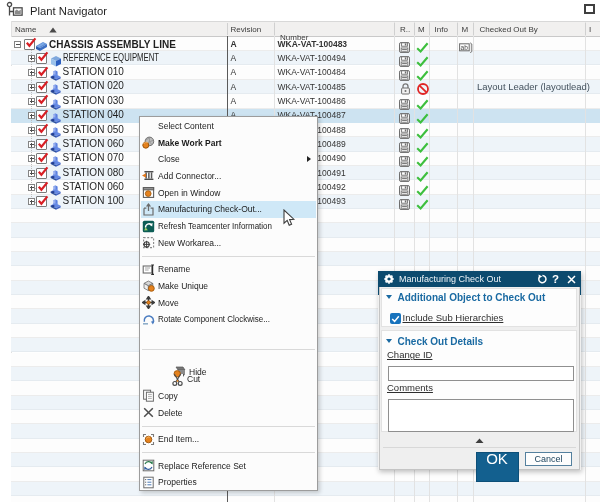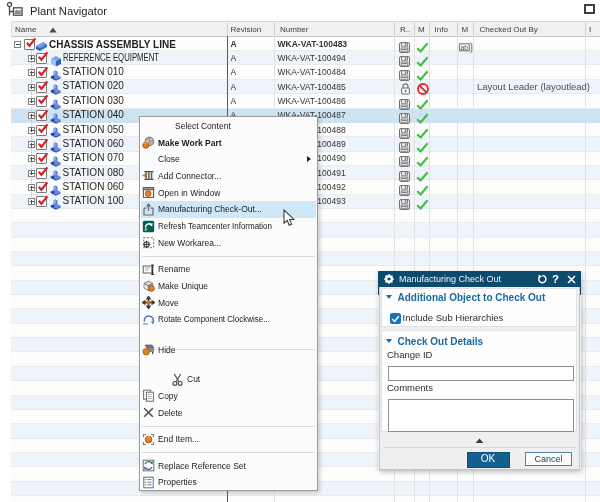--- a/index.html
+++ b/index.html
@@ -39,24 +39,24 @@
 #dlg { position:absolute; left:377.5px; top:271px; width:203px; height:199px;
   box-shadow:1px 2px 5px rgba(0,0,0,0.25); background:#f0f0f0; }
 #dlgtitle { position:absolute; left:0; top:0; right:0; height:24px; background:#0c4a6e; color:#eef3f7; }
 #dlgtitle .t { position:absolute; left:21.5px; top:2.5px; font-size:9px; }
 #dlgbody { position:absolute; left:1px; right:1px; top:16px; bottom:0;
   background:#efefef; border:1px solid #c4c4c4; border-top:none; }
 .grp { position:absolute; left:1.5px; right:1.5px; background:#fdfdfd; border:1px solid #e2e2e2; }
 .sect { position:absolute; left:3.5px; font-size:10px; font-weight:bold; color:#1a6aa2; }
 .sect::before { content:""; display:inline-block; width:0; height:0; border-top:4px solid #1a6aa2;
   border-left:3.5px solid transparent; border-right:3.5px solid transparent; margin-right:6px; vertical-align:2px; }
-.lab { position:absolute; left:5px; font-size:9.5px; color:#2e2e2e; }
+.lab { position:absolute; left:5px; font-size:9.5px; color:#2e2e2e;text-decoration:underline; }
 .inp { position:absolute; left:6px; right:2px; background:#fff; border:1px solid #8f8f8f; }
-#okbtn { position:absolute; left:87px; top:165px; width:43px; height:16px; background:#13608f;
-  border:1px solid #0d4f78; color:#fff; font-size:10px; text-align:center; line-height:12.5px; }
+#okbtn { position:absolute; left:96px; top:165px; width:43px; height:30px; background:#13608f;
+  border:1px solid #0d4f78; color:#fff; font-size:15px; text-align:center; line-height:12.5px; }
 #cancelbtn { position:absolute; left:145.5px; top:165px; width:47px; height:14px; background:#fdfdfd;
   border:1px solid #54809e; color:#173f5a; font-size:9px; text-align:center; line-height:12.5px; }
 </style></head>
 <body>
 <div id="stage">
 
 <svg width="22" height="19" viewBox="0 0 22 19" style="position:absolute;left:4px;top:1px;">
       <g fill="none" stroke="#4a4a4a" stroke-width="1.3">
         <circle cx="5.5" cy="3.6" r="2.1"></circle>
         <path d="M5.5 5.7 V14.5 M5.5 10.5 h4"></path>
@@ -111,21 +111,21 @@
     <div class="abs" style="left:413.90px;top:22px;width:1px;bottom:0;background:#e2e2e2;"></div>
     <div class="abs" style="left:428.60px;top:22px;width:1px;bottom:0;background:#e2e2e2;"></div>
     <div class="abs" style="left:457.00px;top:22px;width:1px;bottom:0;background:#e2e2e2;"></div>
     <div class="abs" style="left:472.60px;top:22px;width:1px;bottom:0;background:#e2e2e2;"></div>
     <div class="abs" style="left:585.00px;top:22px;width:1px;bottom:0;background:#e2e2e2;"></div>
 <div class="hlab" style="left:15px;">Name</div>
 <svg class="abs" style="left:48.5px;top:27px;" width="8" height="6">
       <polygon points="4,0.5 7.7,5.5 0.3,5.5" fill="#4a4a4a"></polygon>
     </svg>
 <div class="hlab" style="left:230.5px;">Revision</div>
-<div class="hlab" style="left:280px;">Number</div>
+<div class="hlab" style="left:280px;margin-top:8px;">Number</div>
 <div class="hlab" style="left:400px;">R..</div>
 <div class="hlab" style="left:418px;">M</div>
 <div class="hlab" style="left:434.5px;">Info</div>
 <div class="hlab" style="left:461.5px;">M</div>
 <div class="hlab" style="left:479.5px;">Checked Out By</div>
 <div class="hlab" style="left:589px;">I</div>
 <div class="hline" style="left:226.50px;"></div>
     <div class="hline" style="left:273.50px;"></div>
     <div class="hline" style="left:393.75px;"></div>
     <div class="hline" style="left:413.90px;"></div>
@@ -548,21 +548,21 @@
 <rect x="2.2" y="6" width="6.6" height="4.4" fill="#fff" stroke="#6e6e6e" stroke-width="0.9"></rect>
 <rect x="3.1" y="7.1" width="4.8" height="0.9" fill="#6e6e6e"></rect>
 <rect x="3.1" y="8.8" width="4.8" height="0.9" fill="#6e6e6e"></rect>
 </g>
       </svg></div>
     <div class="abs" style="left:416px;top:196.4px;"><svg width="13" height="11" viewBox="0 0 13 11" style="">
         <path d="M1.2 6.2 L4.6 9.4 L11.6 1.2" fill="none" stroke="#3dbf3d" stroke-width="2.1"></path>
       </svg></div>
 
 <div id="menu">
-<div class="mitem" style="top:1.0px;height:16.7px;margin-left:17px;">
+<div class="mitem" style="top:1.0px;height:16.7px;">
         <span class="mic"></span>
         <span class="mlabel" style="">Select Content</span>
       </div>
       <div class="mitem" style="top:17.7px;height:16.7px;font-weight:bold;">
         <span class="mic">
           <svg width="13" height="13" viewBox="0 0 13 13" style="">
             <circle cx="7.4" cy="5.4" r="4.3" fill="#bdbdbd" stroke="#6f6f6f"></circle>
 <path d="M4 4 l3.4-2.4 M7.4 1.1 v4.3 M11.6 4.3 l-4.2 1.4 M7.4 5.7 l3 3.4 M7.4 5.7 l-3.8 2.6" stroke="#8c8c8c" stroke-width="0.8" fill="none"></path>
 <circle cx="3.8" cy="9.2" r="3" fill="#e5821e" stroke="#9c5408"></circle>
 <path d="M1.5 8 a3 3 0 0 1 4.6 -1" fill="none" stroke="#f6b66a" stroke-width="1"></path>
@@ -670,21 +670,21 @@
         <span class="mic">
           <svg width="13" height="13" viewBox="0 0 13 13" style="">
             <path d="M2.4 8.8 a4.6 4.6 0 1 1 8.4 1" fill="none" stroke="#4a7cc0" stroke-width="1.5"></path>
 <polygon points="12.4,8.2 8.9,8.6 10.9,11.4" fill="#4a7cc0"></polygon>
 <rect x="1" y="10" width="5" height="1.6" fill="#8faec9"></rect>
           </svg>
         </span>
         <span class="mlabel" style="transform:scaleX(0.94);transform-origin:0 50%;">Rotate Component Clockwise...</span>
       </div>
       <div class="msep" style="top:232.8px;"></div>
-      <div class="mitem" style="top:225px;height:16.7px;">
+      <div class="mitem" style="top:247px;height:16.7px;padding-left:31px;">
         <span class="mic">
           <svg width="13" height="13" viewBox="0 0 13 13" style="">
             <polygon points="3,2 10,2 12,5 5,5" fill="#777" stroke="#555" stroke-width="0.7"></polygon>
 <polygon points="12,5 12,9 10,12 10,8" fill="#555"></polygon>
 <polygon points="5,5 12,5 12,9 5,9" fill="#8c8c8c"></polygon>
 <circle cx="4.2" cy="8.8" r="3.2" fill="#e5821e" stroke="#9c5408" stroke-width="0.8"></circle>
           </svg>
         </span>
         <span class="mlabel" style="">Hide</span>
       </div>

